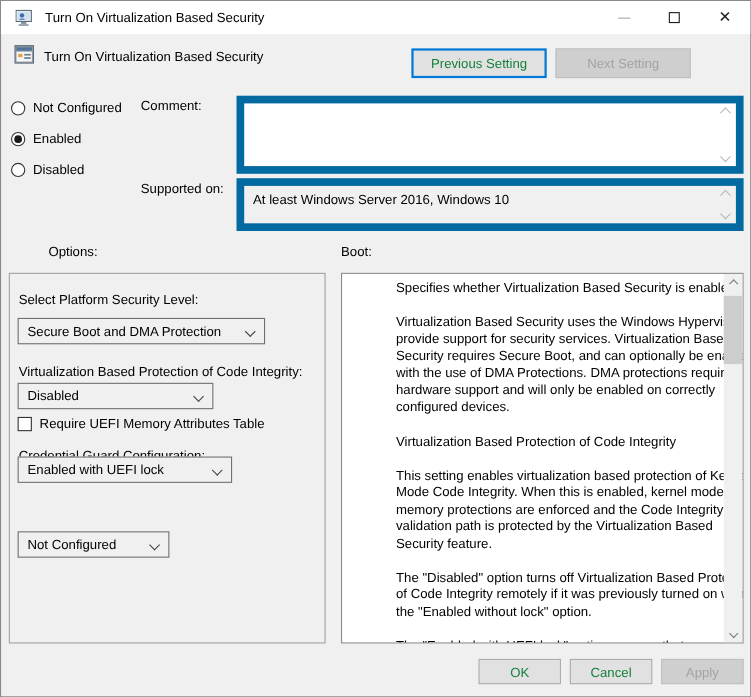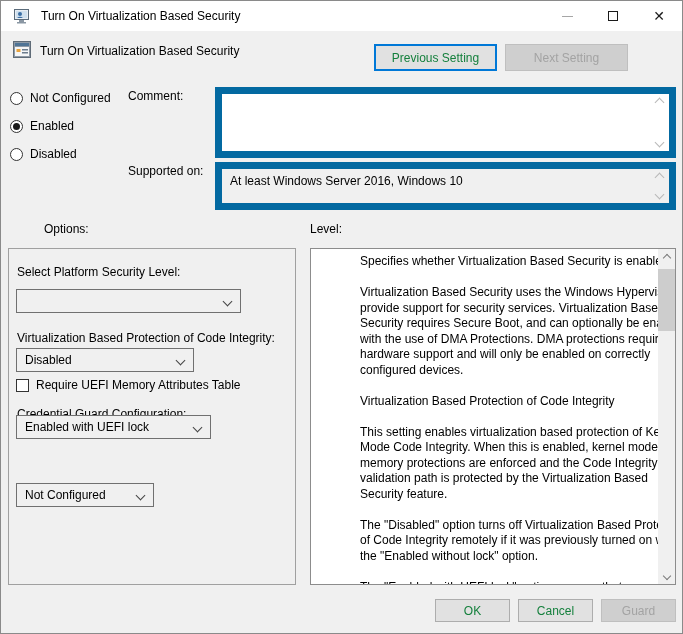--- a/index.html
+++ b/index.html
@@ -145,20 +145,21 @@
       </div>
     <div class="mini-scroll bottom">
         <span class="chev down"></span>
       </div>
   </div>
 
   <span class="lbl-options">Options:</span>
   <div class="options-box">
     <span class="opt-label" style="top:16px">Select Platform Security Level:</span>
     <div class="dropdown" style="top:40px; width:225px">
+      <span>Secure Boot and DMA Protection</span>
       <span class="chev down"></span>
     </div>
 
     <span class="opt-label" style="top:82px">Virtualization Based Protection of Code Integrity:</span>
     <div class="dropdown" style="top:99px; width:178px">
       <span>Disabled</span>
       <span class="chev down"></span>
     </div>
 
     <div class="check-row" style="top:129px">
@@ -171,21 +172,21 @@
       <span>Enabled with UEFI lock</span>
       <span class="chev down"></span>
     </div>
 
     <div class="dropdown" style="top:234px; width:138px">
       <span>Not Configured</span>
       <span class="chev down"></span>
     </div>
   </div>
 
-  <span class="lbl-help">Level:</span>
+  <span class="lbl-help">Boot:</span>
   <div class="help-box">
     <div class="help-text">Specifies whether Virtualization Based Security is enabled.
 
 Virtualization Based Security uses the Windows Hypervisor to provide support for security services. Virtualization Based Security requires Secure Boot, and can optionally be enabled with the use of DMA Protections. DMA protections require hardware support and will only be enabled on correctly configured devices.
 
 Virtualization Based Protection of Code Integrity
 
 This setting enables virtualization based protection of Kernel Mode Code Integrity. When this is enabled, kernel mode memory protections are enforced and the Code Integrity validation path is protected by the Virtualization Based Security feature.
 
 The "Disabled" option turns off Virtualization Based Protection of Code Integrity remotely if it was previously turned on with the "Enabled without lock" option.
@@ -197,15 +198,15 @@
         </div>
       <div class="thumb"></div>
       <div class="arrow down">
           <span class="chev down"></span>
         </div>
     </div>
   </div>
 
   <button class="btn ok">OK</button>
   <button class="btn cancel">Cancel</button>
-  <button class="btn apply disabled" disabled="">Guard</button>
+  <button class="btn apply disabled" disabled="">Apply</button>
 
 </div>
 
 </body></html>

